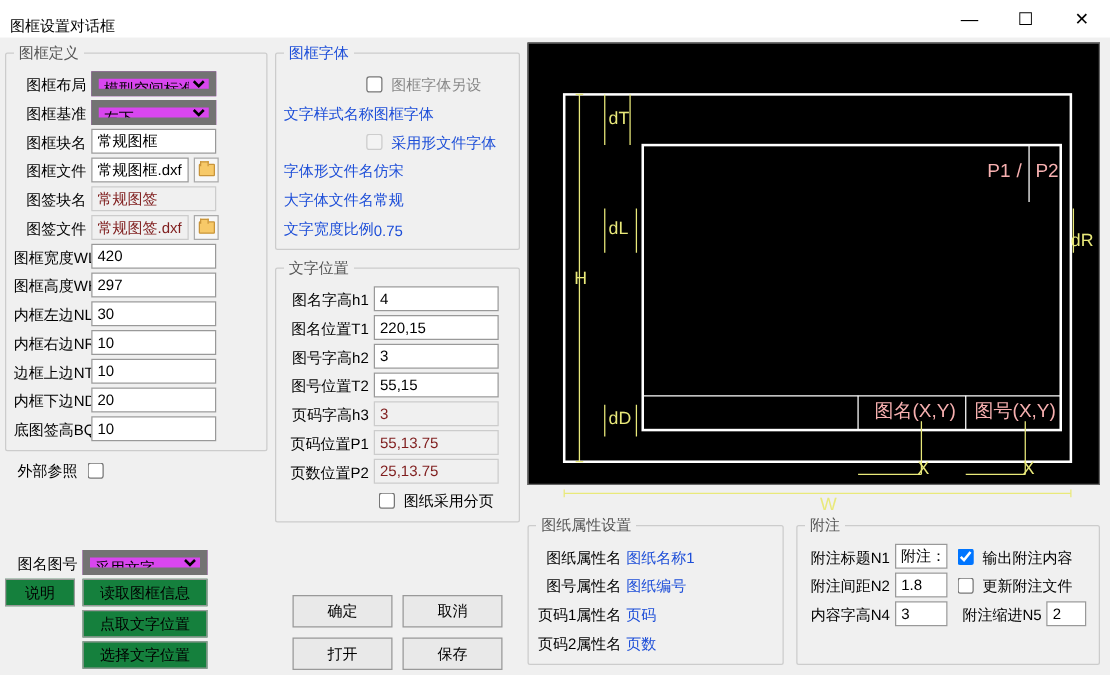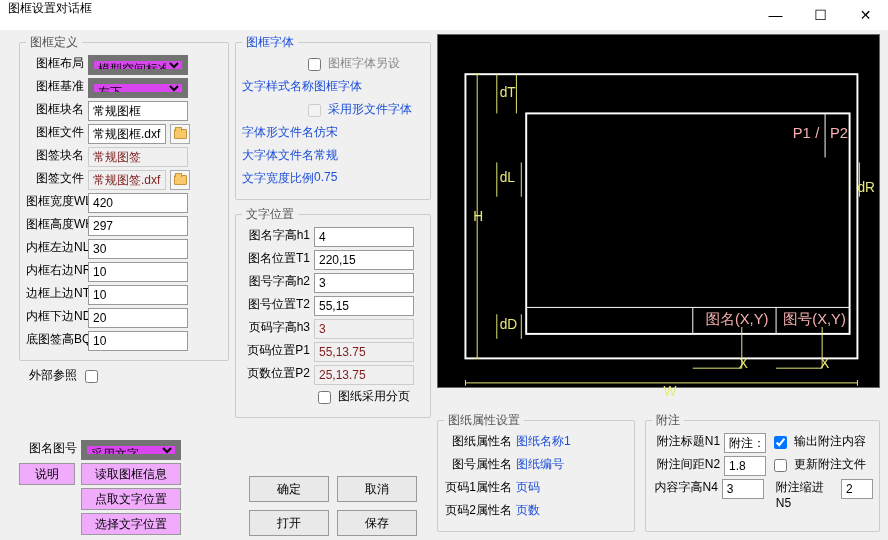--- a/index.html
+++ b/index.html
@@ -1,39 +1,39 @@
 <!DOCTYPE html>
 <html><head>
 <meta charset="utf-8">
 <style>
   *{box-sizing:border-box;font-family:"Microsoft YaHei","SimSun",sans-serif}
   body{margin:0;background:#f0f0f0;width:888px;height:540px;overflow:hidden;font-size:12px}
-  .titlebar{height:30px;background:#fff;display:flex;align-items:flex-start;padding:0 0 0 8px}
+  .titlebar{height:30px;background:#fff;display:flex;align-items:flex-end;padding:0 0 0 8px}
   .titlebar .title{flex:1}
   .winbtn{width:45px;height:30px;display:flex;align-items:center;justify-content:center;font-size:14px}
-  .content{display:flex;padding:4px 8px 4px 19px;gap:6px;height:calc(100% - 30px)}
+  .content{display:flex;padding:4px 8px 4px 4px;gap:6px;height:calc(100% - 30px)}
   .col{display:flex;flex-direction:column;gap:2px}
   fieldset{border:1px solid #ccc;border-radius:2px;padding:4px 6px 6px 6px;margin:0 0 4px 0}
   legend{padding:0 4px;color:#555}
-  .row{display:flex;align-items:flex-start;height:22px;gap:4px;margin-bottom:1px}
+  .row{display:flex;align-items:flex-end;height:22px;gap:4px;margin-bottom:1px}
   .lbl{width:58px;text-align:right;color:#000;white-space:nowrap}
   .lbl2{width:68px;text-align:right;color:#000;white-space:nowrap}
   input[type=text]{height:20px;border:1px solid #999;background:#fff;padding:0 4px;font-size:12px;font-family:inherit}
   input.w100{width:100px}
   input.w80{width:78px}
   input.w45{width:42px}
   input.ro{background:#f0f0f0;color:#7f1d1d;border:1px solid #ccc}
   select{height:20px;border:6px solid #737373;background:#d946ef;font-size:12px;font-family:inherit}
   select.w100{width:100px}
   .folder{width:20px;height:20px;display:inline-flex;align-items:center;justify-content:center;border:1px solid #aaa;background:#f7f7f7}
   .iconfolder{width:13px;height:10px;background:#f7c968;border:1px solid #c9953a;border-radius:1px;position:relative}
   .iconfolder:before{content:"";position:absolute;top:-3px;left:0;width:5px;height:3px;background:#f7c968;border:1px solid #c9953a;border-bottom:none}
   .chk{width:13px;height:13px}
   button.btn{height:26px;width:80px;border:1px solid #999;background:#e9e9e9;font-size:12px;font-family:inherit;cursor:pointer}
-  button.btns{height:22px;width:84px;border:1px solid #999;background:#f0abfc;font-size:12px;font-family:Liberation Sans, sans-serif;cursor:pointer}
+  button.btns{height:22px;width:84px;border:1px solid #999;background:#15803d;font-size:12px;font-family:Liberation Sans, sans-serif;cursor:pointer}
   .hl{border:1px solid #3399ff;background:#fff}
   .preview{flex:1;background:#000;height:390px;color:#fff;position:relative;border:1px solid #666}
   .preview svg{position:absolute;inset:0}
   .spacer{height:6px}
   .dim{color:#1d4ed8}
 </style>
 </head>
 <body>
 
 <div class="titlebar">

